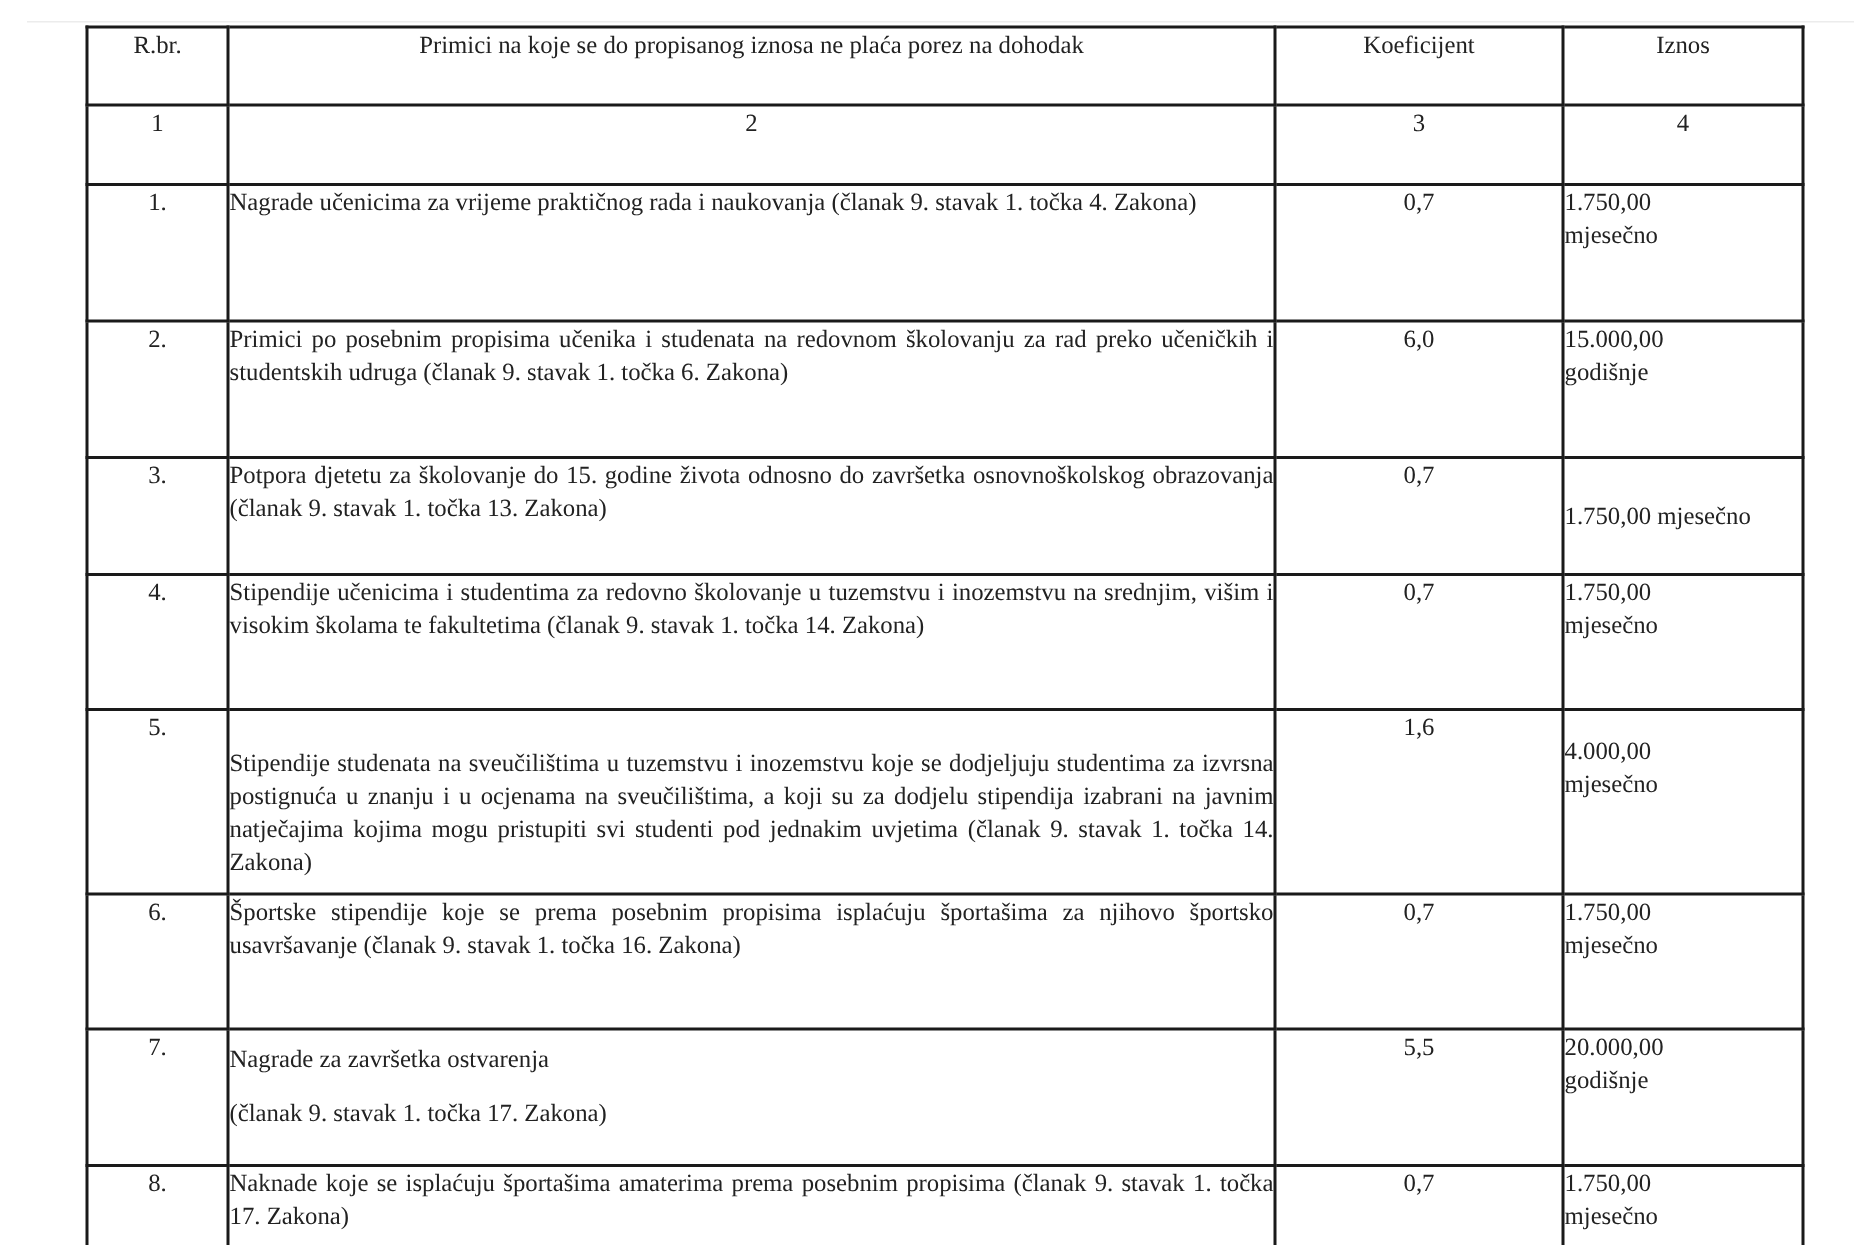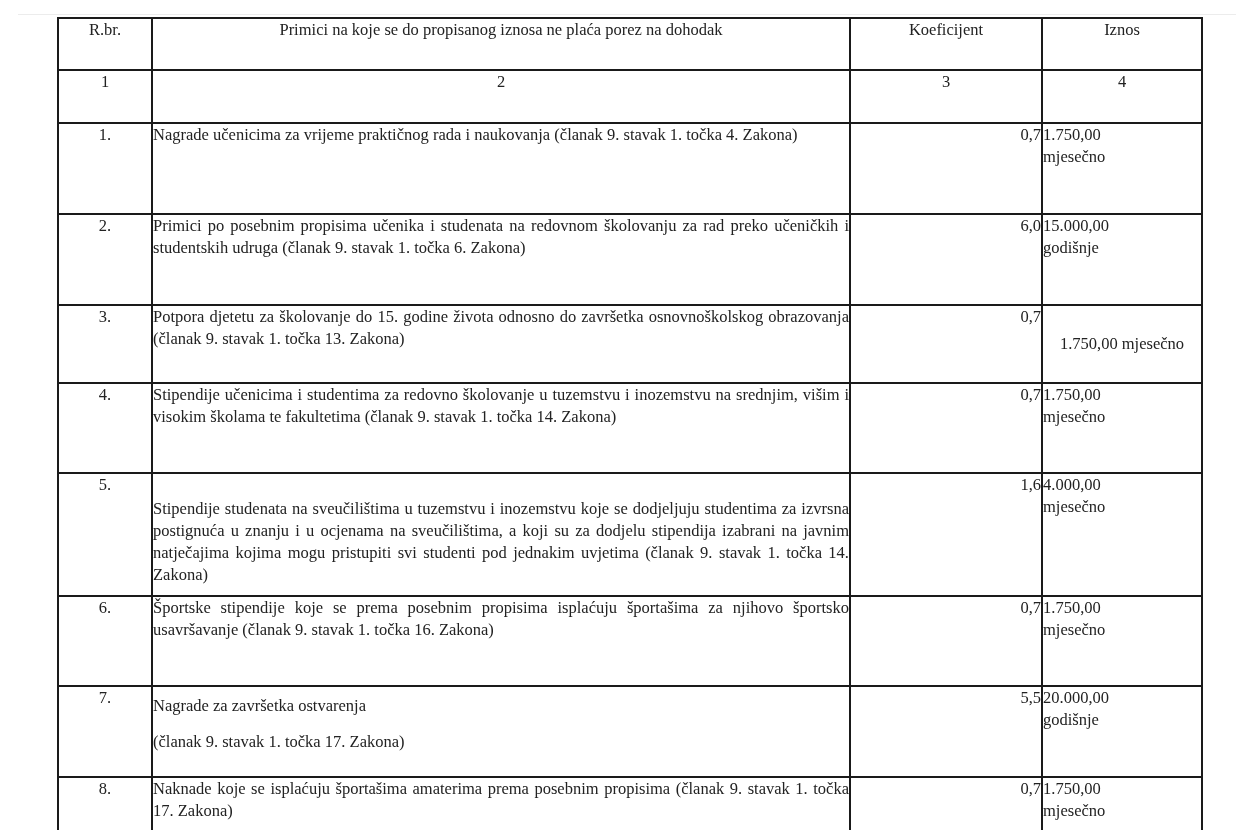--- a/index.html
+++ b/index.html
@@ -57,32 +57,31 @@
     td.rbr {
       text-align: center;
       vertical-align: middle;
     }
     td.desc {
       text-align: justify;
       padding: 15px 9px 0 10px;
       line-height: 22px;
     }
     td.koef {
-      text-align: right;
+      text-align: center;
       vertical-align: middle;
     }
     td.iznos {
       padding: 6px 8px 0 9px;
       line-height: 36px;
     }
     td.iznos.single {
       vertical-align: middle;
       padding-top: 0;
       white-space: nowrap;
-      text-align: center;
     }
     td.desc .line2 { display: block; margin-top: 14px; }
   </style>
 </head>
 <body>
 
 <div class="top-rule"></div>
 
 <table class="tax-table">
   <colgroup>
@@ -132,21 +131,21 @@
       <td class="rbr">4.</td>
       <td class="desc">Stipendije učenicima i studentima za redovno školovanje u tuzemstvu i inozemstvu na srednjim, višim i visokim školama te fakultetima (članak 9. stavak 1. točka 14. Zakona)</td>
       <td class="koef">0,7</td>
       <td class="iznos"><span>1.750,00</span><br><span>mjesečno</span></td>
     </tr>
 
     <tr style="height:123px">
       <td class="rbr">5.</td>
       <td class="desc" style="padding-top:24px">Stipendije studenata na sveučilištima u tuzemstvu i inozemstvu koje se dodjeljuju studentima za izvrsna postignuća u znanju i u ocjenama na sveučilištima, a koji su za dodjelu stipendija izabrani na javnim natječajima kojima mogu pristupiti svi studenti pod jednakim uvjetima (članak 9. stavak 1. točka 14. Zakona)</td>
       <td class="koef">1,6</td>
-      <td class="iznos" style=""><span>4.000,00</span><br><span>mjesečno</span></td>
+      <td class="iznos" style="padding-top:16px"><span>4.000,00</span><br><span>mjesečno</span></td>
     </tr>
 
     <tr style="height:90px">
       <td class="rbr">6.</td>
       <td class="desc">Športske stipendije koje se prema posebnim propisima isplaćuju športašima za njihovo športsko usavršavanje (članak 9. stavak 1. točka 16. Zakona)</td>
       <td class="koef">0,7</td>
       <td class="iznos"><span>1.750,00</span><br><span>mjesečno</span></td>
     </tr>
 
     <tr style="height:91px">

